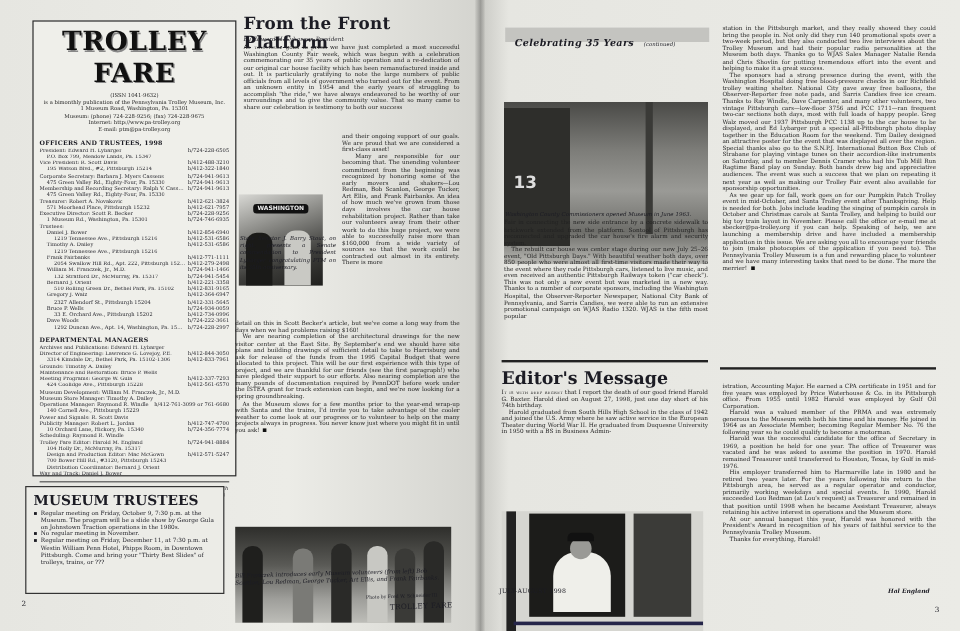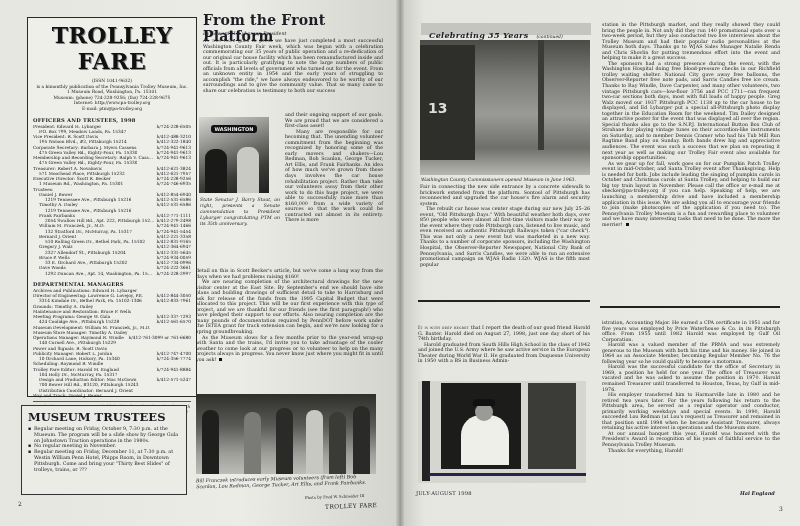--- a/index.html
+++ b/index.html
@@ -32,21 +32,21 @@
 
   
   .fp-title { position: absolute; left: 203px; top: 12px; font-weight: bold; font-size: 14px; letter-spacing: 0.2px; }
   .fp-byline { position: absolute; left: 203px; top: 31px; font-style: italic; font-size: 4.8px; }
   .body-text { font-size: 4.8px; line-height: 5.55px; text-align: justify; color: #222; }
   .fp-col-top { position: absolute; left: 203px; top: 38px; width: 180px; }
   .fp-col-right { position: absolute; left: 285px; top: 112px; width: 98px; }
   .fp-col-bottom { position: absolute; left: 196px; top: 268px; width: 187px; }
   .smallcaps { font-variant: small-caps; letter-spacing: 0.3px; }
 
-  .photo { position: absolute; background: #5a5a5a; overflow: hidden; }
+  .photo { position: absolute; background: #5a5a5a; overflow: hidden; margin-top: 45px; }
   .photo-senator { left: 199px; top: 117px; width: 70px; height: 76px; background: linear-gradient(160deg, #d8d8d4 0%, #8a8a86 35%, #3d3d3a 70%, #1f1f1d 100%); }
   .photo-senator .sign { position: absolute; left: 12px; top: 8px; width: 46px; height: 8px; background: #111; color: #eee; font-size: 5px; font-weight: bold; text-align: center; line-height: 8px; border-radius: 3px; font-family: "DejaVu Sans", sans-serif; }
   .photo-senator .fig1 { position: absolute; left: 6px; top: 32px; width: 22px; height: 46px; background: #1a1a18; border-radius: 9px 9px 0 0; }
   .photo-senator .fig2 { position: absolute; left: 38px; top: 30px; width: 22px; height: 46px; background: #c9c9c4; border-radius: 9px 9px 0 0; }
   .cap-senator { position: absolute; left: 200px; top: 197px; width: 80px; font-style: italic; font-size: 4.6px; line-height: 6px; text-align: justify; }
 
   .photo-volunteers { left: 196px; top: 394px; width: 180px; height: 80px; background: linear-gradient(180deg, #2e2e2b 0%, #5a5a56 40%, #9e9e9a 75%, #bdbdb8 100%); }
   .vol { position: absolute; bottom: 0; width: 17px; border-radius: 8px 8px 0 0; }
   .cap-vol { position: absolute; left: 196px; top: 476px; width: 180px; font-style: italic; font-size: 4.8px; line-height: 5.6px; transform: rotate(-1.5deg); }
   .credit-vol { position: absolute; left: 305px; top: 494px; font-size: 3.8px; transform: rotate(-2deg); }
@@ -368,20 +368,21 @@
     <div style="text-indent:6px;">The rebuilt car house was center stage during our new July 25–26 event, "Old Pittsburgh Days." With beautiful weather both days, over 850 people who were almost all first-time visitors made their way to the event where they rode Pittsburgh cars, listened to live music, and even received an authentic Pittsburgh Railways token ("car check"). This was not only a new event but was marketed in a new way. Thanks to a number of corporate sponsors, including the Washington Hospital, the Observer-Reporter Newspaper, National City Bank of Pennsylvania, and Sarris Candies, we were able to run an extensive promotional campaign on WJAS Radio 1320. WJAS is the fifth most popular</div>
   </div>
   <div class="ce-col2 body-text">
     <div>station in the Pittsburgh market, and they really showed they could bring the people in. Not only did they run 140 promotional spots over a two-week period, but they also conducted two live interviews about the Trolley Museum and had their popular radio personalities at the Museum both days. Thanks go to WJAS Sales Manager Natalie Renda and Chris Shovlin for putting tremendous effort into the event and helping to make it a great success.</div>
     <div style="text-indent:6px;">The sponsors had a strong presence during the event, with the Washington Hospital doing free blood-pressure checks in our Richfield trolley waiting shelter. National City gave away free balloons, the Observer-Reporter free note pads, and Sarris Candies free ice cream. Thanks to Ray Windle, Dave Carpenter, and many other volunteers, two vintage Pittsburgh cars—low-floor 3756 and PCC 1711—ran frequent two-car sections both days, most with full loads of happy people. Greg Walz moved our 1937 Pittsburgh PCC 1138 up to the car house to be displayed, and Ed Lybarger put a special all-Pittsburgh photo display together in the Education Room for the weekend. Tim Dailey designed an attractive poster for the event that was displayed all over the region. Special thanks also go to the S.N.P.J. International Button Box Club of Strabane for playing vintage tunes on their accordion-like instruments on Saturday, and to member Dennis Cramer who had his Tub Mill Run Ragtime Band play on Sunday. Both bands drew big and appreciative audiences. The event was such a success that we plan on repeating it next year as well as making our Trolley Fair event also available for sponsorship opportunities.</div>
     <div style="text-indent:6px;"><span>As we gear up for fall, work goes on for our Pumpkin Patch Trolley event in mid-October, and Santa Trolley event after Thanksgiving. Help is needed for both. Jobs include leading the singing of pumpkin carols in October and Christmas carols at Santa Trolley, and helping to build our big toy train layout in November. Please call the office or e-mail me at sbecker@pa-trolley.org if you can help. Speaking of help, we are launching a membership drive and have included a membership application in this issue. We are asking you all to encourage your friends to join (make photocopies of the application if you need to). The Pennsylvania Trolley Museum is a fun and rewarding place to volunteer and we have many interesting tasks that need to be done. The more the merrier!</span><span class="endmark"></span></div>
   </div>
 
   <div class="ed-rule" style="left:418px; top:300px; width:172px;"></div>
   <div class="ed-rule" style="left:600px; top:306px; width:180px;"></div>
+  <div class="ed-title">Editor's Message</div>
   <div class="ed-col1 body-text">
     <span class="smallcaps">It is with deep regret</span>
     <span>that I report the death of our good friend Harold G. Baxter. Harold died on August 27, 1998, just one day short of his 74th birthday.</span>
     <div style="text-indent:6px;">Harold graduated from South Hills High School in the class of 1942 and joined the U.S. Army where he saw active service in the European Theater during World War II. He graduated from Duquesne University in 1950 with a BS in Business Admin-</div>
   </div>
   <div class="photo photo-baxter">
     <div class="post"></div>
     <div class="win1"></div>
     <div class="win2"></div>
     <div class="man"></div>

